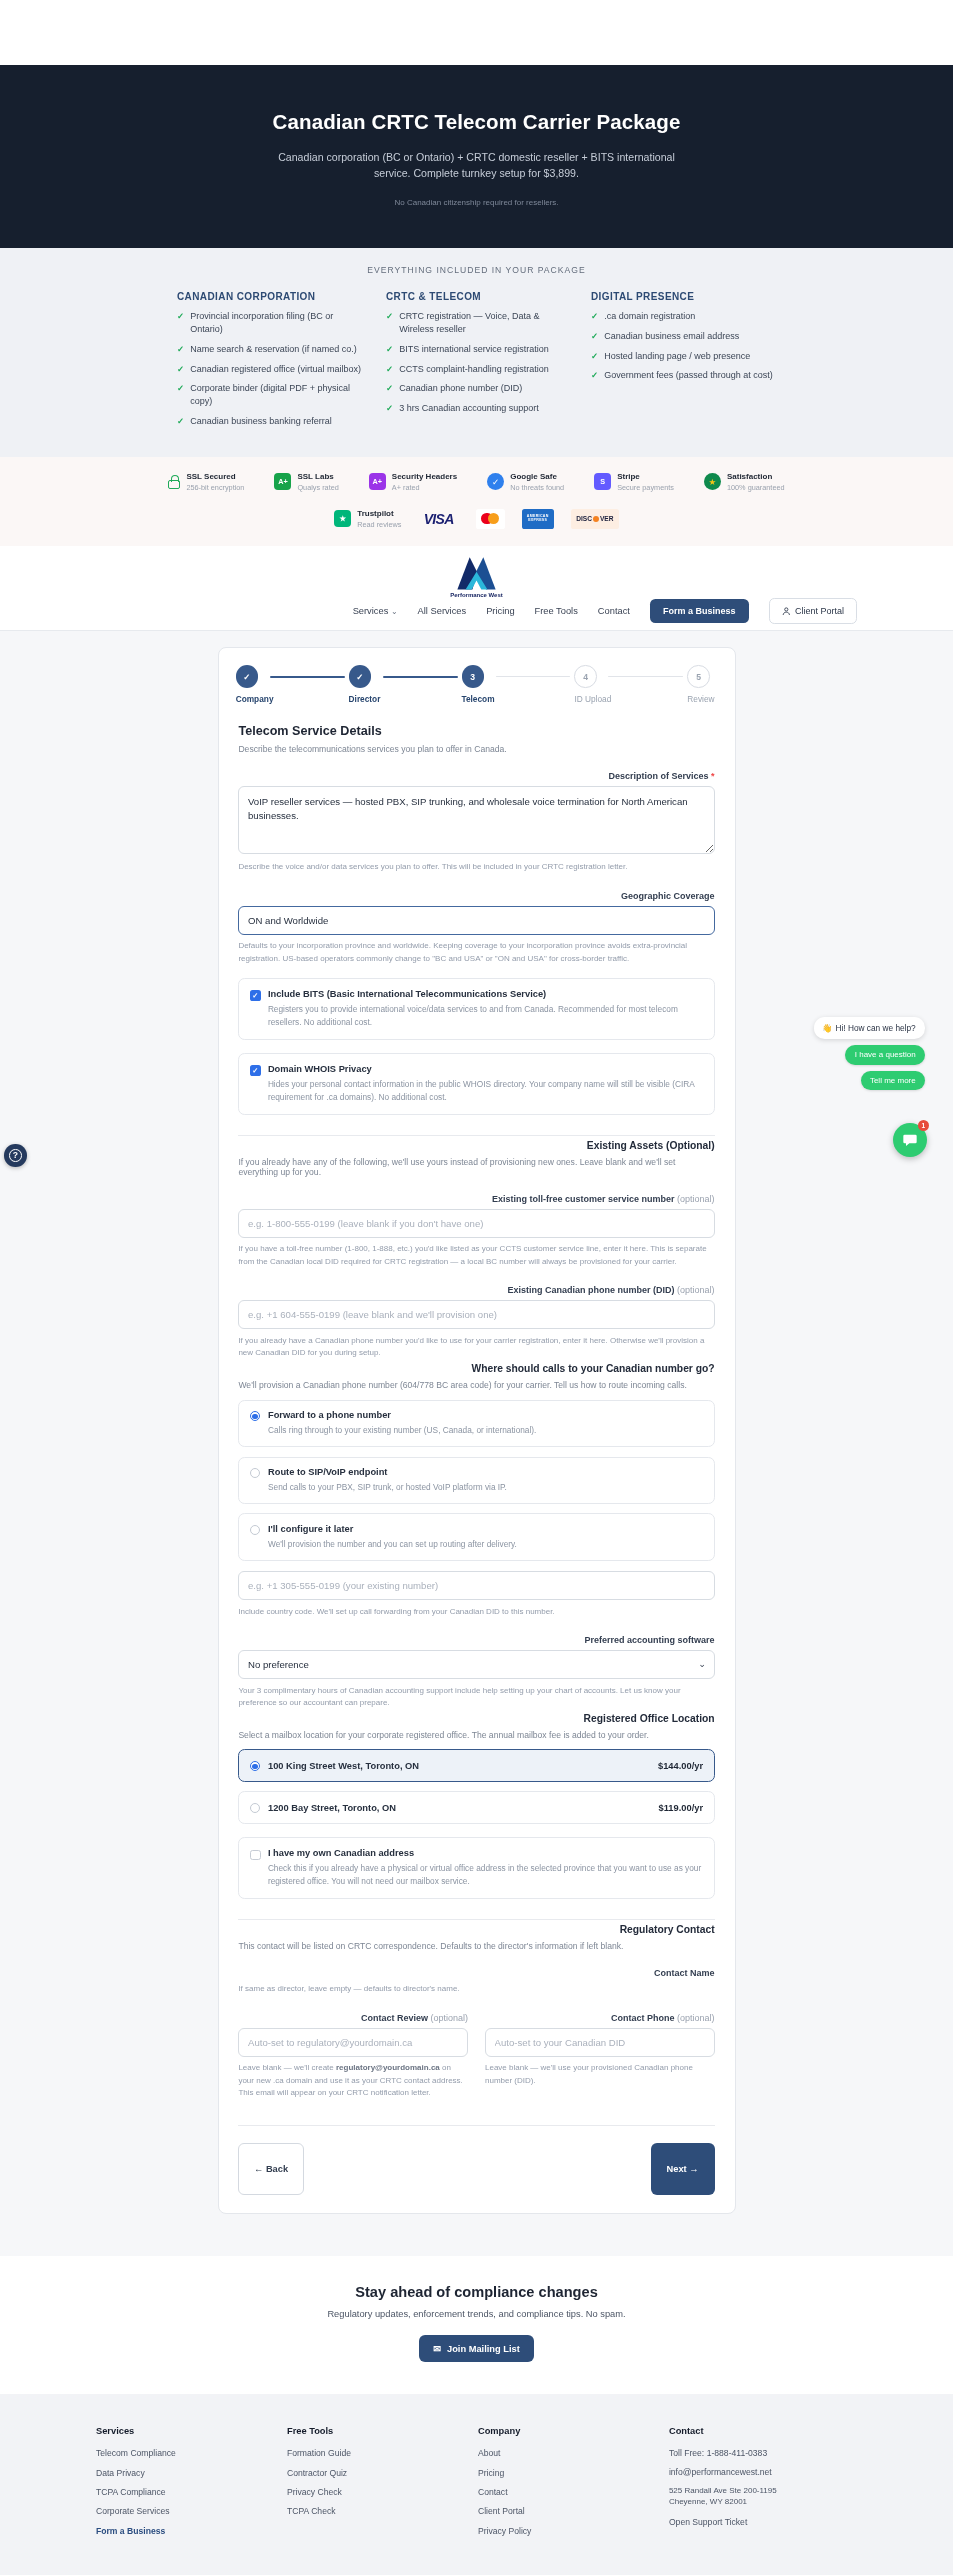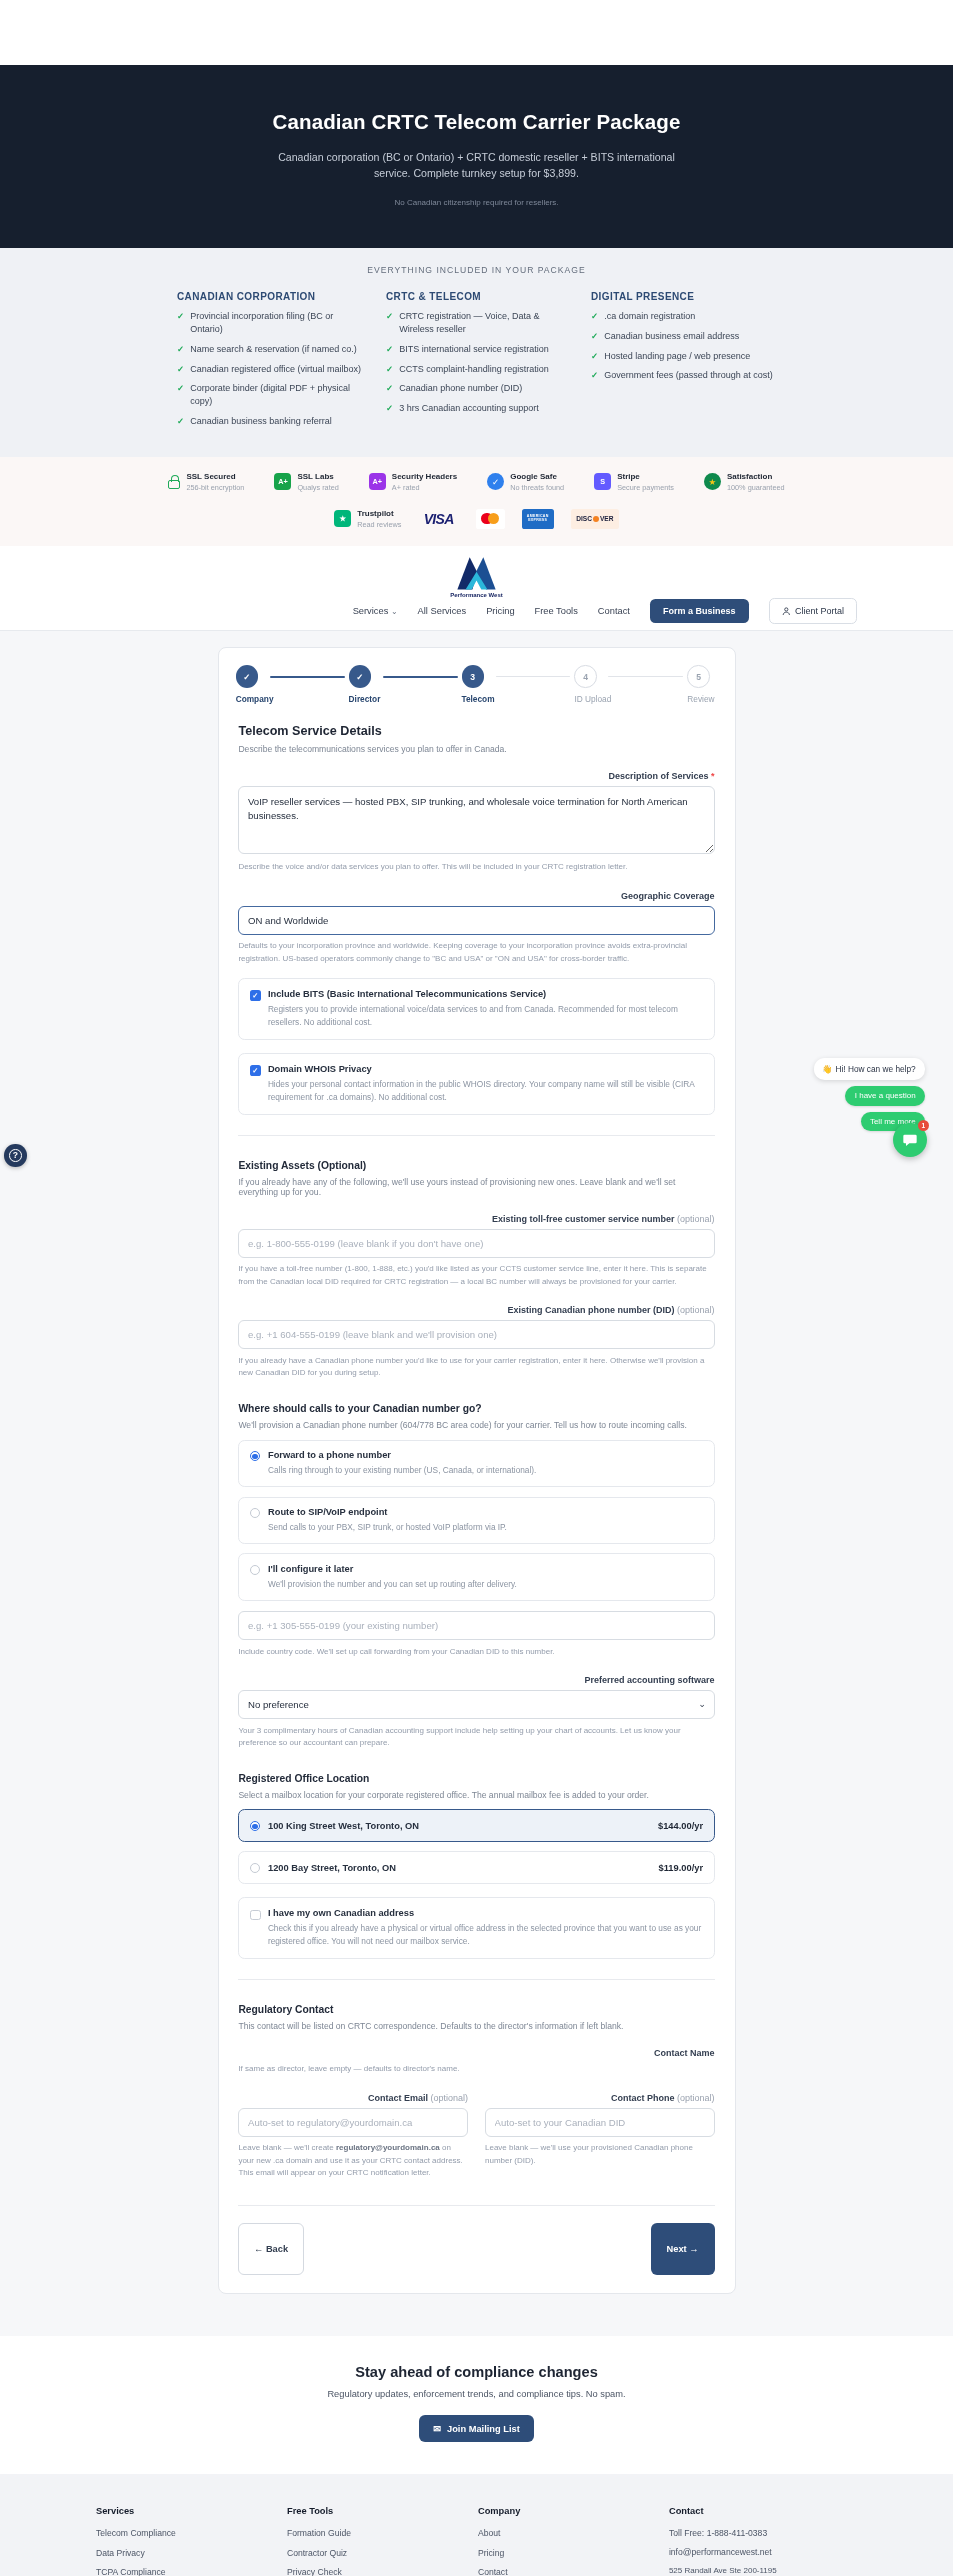--- a/index.html
+++ b/index.html
@@ -77,21 +77,21 @@
   textarea.inp { height:68px; resize:vertical; line-height:1.5; }
   .inp::placeholder { color:#aab1bc; }
   .inp.focused { border:1.3px solid #44699f; }
   .help { font-size:8px; color:#939cab; line-height:1.55; margin-top:5.3px; }
   .checkcard { border:0.7px solid #e5e8ed; border-radius:6.6px; padding:10px 10.6px; margin-top:13.2px; display:flex; gap:7.3px; }
   .cb { width:10.6px; height:10.6px; border-radius:2.6px; background:#2e6fe8; color:#fff; font-size:7.3px; font-weight:bold; display:flex; align-items:center; justify-content:center; flex:0 0 auto; margin-top:1.3px; cursor:pointer; }
   .cb.empty { background:#fff; border:1px solid #c6ccd5; }
   .cc-title { font-size:9.3px; font-weight:bold; color:#27303f; }
   .cc-sub { font-size:8.3px; color:#8b94a2; line-height:1.55; margin-top:4px; }
   .divider { border-top:0.7px solid #e8eaee; margin:20px 0 1.3px; }
-  .h-sec { font-size:10.3px; font-weight:bold; color:#232b3a; margin-top:24px; }
+  .h-sec { font-size:10.3px; font-weight:bold; color:#232b3a; margin-top:4px;text-align:right; }
   .radiocard { border:0.7px solid #e5e8ed; border-radius:6.6px; padding:9.3px 10.6px; margin-top:9.3px; display:flex; gap:8px; cursor:pointer; }
   .rad { width:10px; height:10px; border-radius:50%; border:1px solid #c4cad3; background:#fff; flex:0 0 auto; margin-top:1.3px; }
   .rad.on { border:1.3px solid #2e6fe8; position:relative; }
   .rad.on:after { content:""; position:absolute; inset:1.3px; background:#2e6fe8; border-radius:50%; }
   .select { position:relative; cursor:pointer; }
   .select .chev { position:absolute; right:8.6px; top:7.3px; color:#3c4656; font-size:9.3px; }
   .office { border:0.7px solid #e5e8ed; border-radius:6.6px; padding:10px 10.6px; margin-top:8.6px; display:flex; align-items:center; gap:8px; cursor:pointer; }
   .office.sel { background:#edf2f8; border:1px solid #37598b; }
   .office .name { font-size:9.3px; font-weight:bold; color:#27303f; }
   .office .price { margin-left:auto; font-size:9.3px; font-weight:bold; color:#1f2735; }
@@ -113,21 +113,21 @@
   .f-cols { width:761px; margin:0 auto; display:grid; grid-template-columns:1fr 1fr 1fr 1.1fr; gap:20px; }
   .f-title { font-size:9.3px; font-weight:bold; color:#151c2b; margin-bottom:12px; }
   .f-link { display:block; font-size:8.6px; color:#4c5566; margin-bottom:9.3px; cursor:pointer; text-decoration:none; }
   .f-link.hl { color:#2b4d80; font-weight:bold; }
   .f-line { font-size:8.6px; color:#4c5566; margin-bottom:8.6px; }
   .f-line.small { font-size:8px; margin-bottom:2.6px; }
 
   
   .help-fab { position:absolute; left:4px; top:1144px; width:22.5px; height:22.5px; background:#253a5e; border-radius:50%; display:flex; align-items:center; justify-content:center; cursor:pointer; box-shadow:0 1.3px 4px rgba(0,0,0,.25); }
   .help-fab span { color:#fff; font-size:8.6px; font-weight:bold; border:1px solid #fff; border-radius:50%; width:12.6px; height:12.6px; display:flex; align-items:center; justify-content:center; }
-  .chat { position:absolute; right:28px; top:1058px; display:flex; flex-direction:column; align-items:flex-end; gap:6px; }
+  .chat { position:absolute; right:28px; top:1017px; display:flex; flex-direction:column; align-items:flex-end; gap:6px; }
   .chat-bubble { background:#fff; border-radius:10.6px; box-shadow:0 1.3px 5.3px rgba(0,0,0,.14); padding:6px 9.3px; font-size:8.3px; color:#2b3445; white-space:nowrap; }
   .chat-btn { background:#2ecc71; color:#fff; border:none; border-radius:10.6px; font-size:8px; padding:5.3px 9.3px; cursor:pointer; box-shadow:0 0.7px 2.6px rgba(0,0,0,.15); }
   .chat-fab { position:absolute; right:26.5px; top:1123px; width:34px; height:34px; background:#2ecc71; border-radius:50%; display:flex; align-items:center; justify-content:center; cursor:pointer; box-shadow:0 2px 6.6px rgba(0,0,0,.25); }
   .chat-badge { position:absolute; right:24px; top:1120px; width:11.3px; height:11.3px; background:#e74c3c; color:#fff; border-radius:50%; font-size:6.6px; font-weight:bold; display:flex; align-items:center; justify-content:center; }
 </style>
 </head>
 <body>
 
 <section class="hero">
   <h1>Canadian CRTC Telecom Carrier Package</h1>
@@ -437,21 +437,21 @@
 
       <div class="divider"></div>
       <div class="h-sec">Regulatory Contact</div>
       <div class="intro">This contact will be listed on CRTC correspondence. Defaults to the director's information if left blank.</div>
 
       <div class="lab">Contact Name</div>
       <div class="help">If same as director, leave empty — defaults to director's name.</div>
 
       <div class="two-col">
         <div>
-          <div class="lab"><span>Contact Email</span> <span class="opt">(optional)</span></div>
+          <div class="lab"><span>Contact Review</span> <span class="opt">(optional)</span></div>
           <input class="inp" placeholder="Auto-set to regulatory@yourdomain.ca" style="">
           <div class="help"><span>Leave blank — we'll create </span><span class="bold-mail">regulatory@yourdomain.ca</span><span> on your new .ca domain and use it as your CRTC contact address. This email will appear on your CRTC notification letter.</span></div>
         </div>
         <div>
           <div class="lab"><span>Contact Phone</span> <span class="opt">(optional)</span></div>
           <input class="inp" placeholder="Auto-set to your Canadian DID" style="">
           <div class="help">Leave blank — we'll use your provisioned Canadian phone number (DID).</div>
         </div>
       </div>
 

